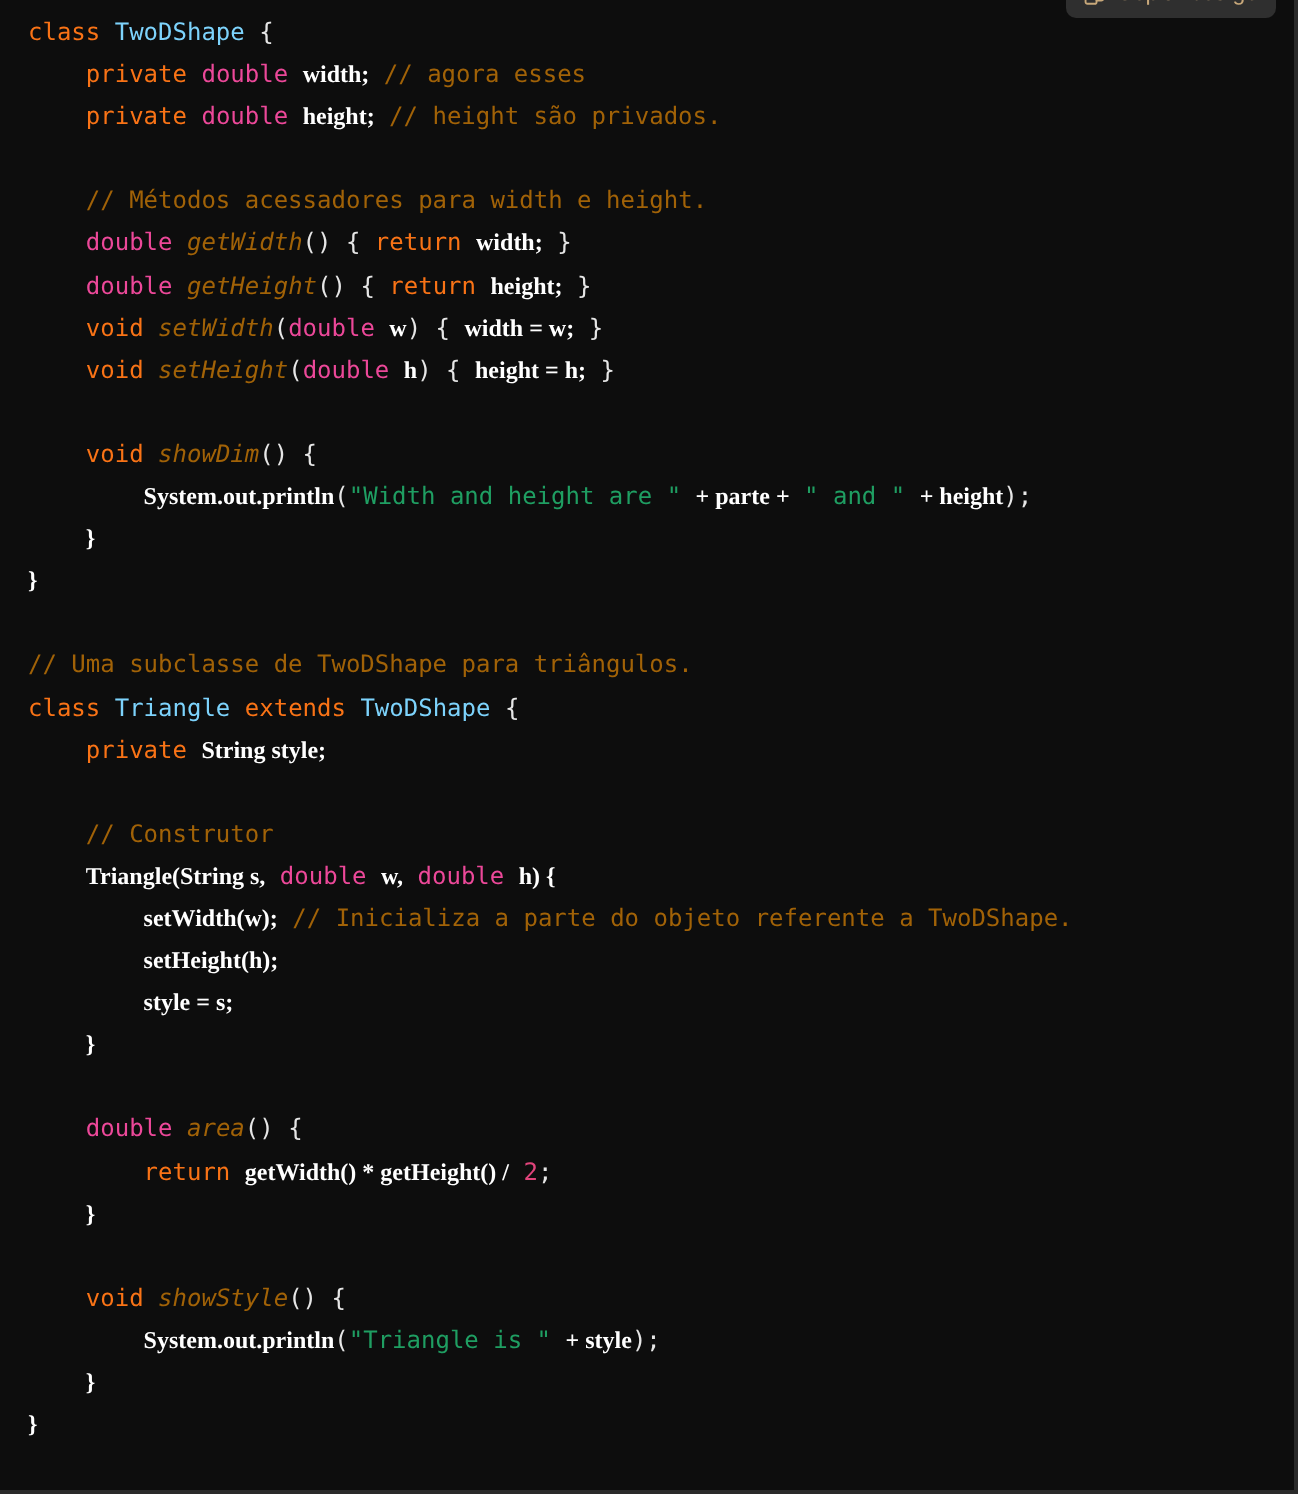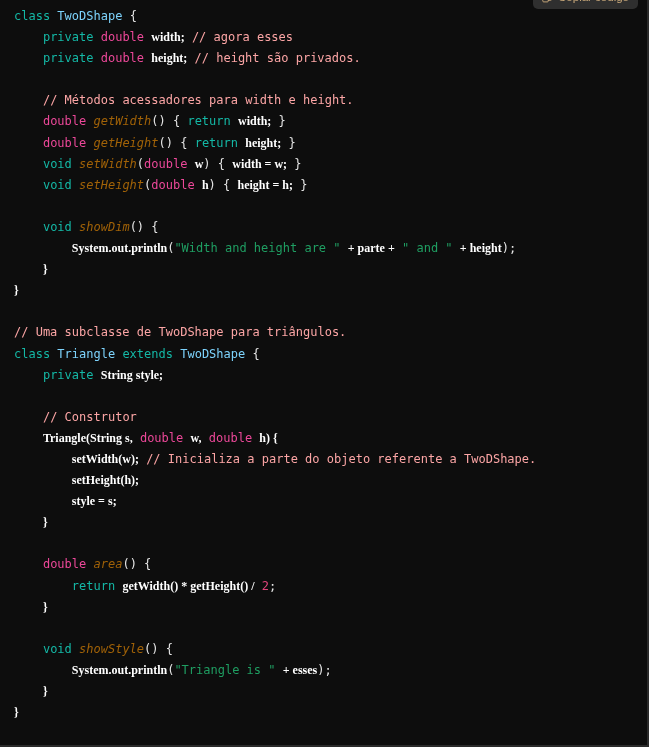--- a/index.html
+++ b/index.html
@@ -72,26 +72,26 @@
     padding: 0;
     font-family: "DejaVu Sans Mono", "Liberation Mono", monospace;
     font-size: 12px;
     line-height: 21.1px;
     color: #e6e6e6;
     white-space: pre;
     tab-size: 4;
   }
 
   
-  .t-kw     { color: #14b8a6; margin-top: 36px; }              
+  .t-kw     { color: #f97316; margin-top: 36px; }              
   .t-type   { color: #ec4899; }              
   .t-cls    { color: #7dd3fc; }              
   .t-fn     { color: #a16207; font-style: italic; }              
   .t-id     { color: #ffffff; font-weight: bold; font-family: Liberation Serif, serif; }   
-  .t-cmt    { color: #fca5a5; }              
+  .t-cmt    { color: #a16207; }              
   .t-str    { color: #1f9e62; }              
   .t-punc   { color: #e6e6e6; }              
   .t-num    { color: #e0447b; }
 </style>
 </head>
 <body>
 
 <div id="code-block">
 
   <div id="copy-button">
@@ -129,18 +129,18 @@
 <span><span class="t-punc">        </span><span class="t-id">setWidth(w);</span><span class="t-punc"> </span><span class="t-cmt">// Inicializa a parte do objeto referente a TwoDShape.</span></span>
 <span><span class="t-punc">        </span><span class="t-id">setHeight(h);</span></span>
 <span><span class="t-punc">        </span><span class="t-id">style = s;</span></span>
 <span><span class="t-punc">    </span><span class="t-id">}</span></span>
 <span></span>
 <span><span class="t-punc">    </span><span class="t-type">double</span><span class="t-punc"> </span><span class="t-fn">area</span><span class="t-punc">() {</span></span>
 <span><span class="t-punc">        </span><span class="t-kw">return</span><span class="t-punc"> </span><span class="t-id">getWidth() * getHeight() /</span><span class="t-punc"> </span><span class="t-num">2</span><span class="t-punc">;</span></span>
 <span><span class="t-punc">    </span><span class="t-id">}</span></span>
 <span></span>
 <span><span class="t-punc">    </span><span class="t-kw">void</span><span class="t-punc"> </span><span class="t-fn">showStyle</span><span class="t-punc">() {</span></span>
-<span><span class="t-punc">        </span><span class="t-id">System.out.println</span><span class="t-punc">(</span><span class="t-str">"Triangle is "</span><span class="t-punc"> </span><span class="t-id">+ esses</span><span class="t-punc">);</span></span>
+<span><span class="t-punc">        </span><span class="t-id">System.out.println</span><span class="t-punc">(</span><span class="t-str">"Triangle is "</span><span class="t-punc"> </span><span class="t-id">+ style</span><span class="t-punc">);</span></span>
 <span><span class="t-punc">    </span><span class="t-id">}</span></span>
 <span><span class="t-id">}</span></span></pre>
   </div>
 
 </div>
 
 </body></html>

